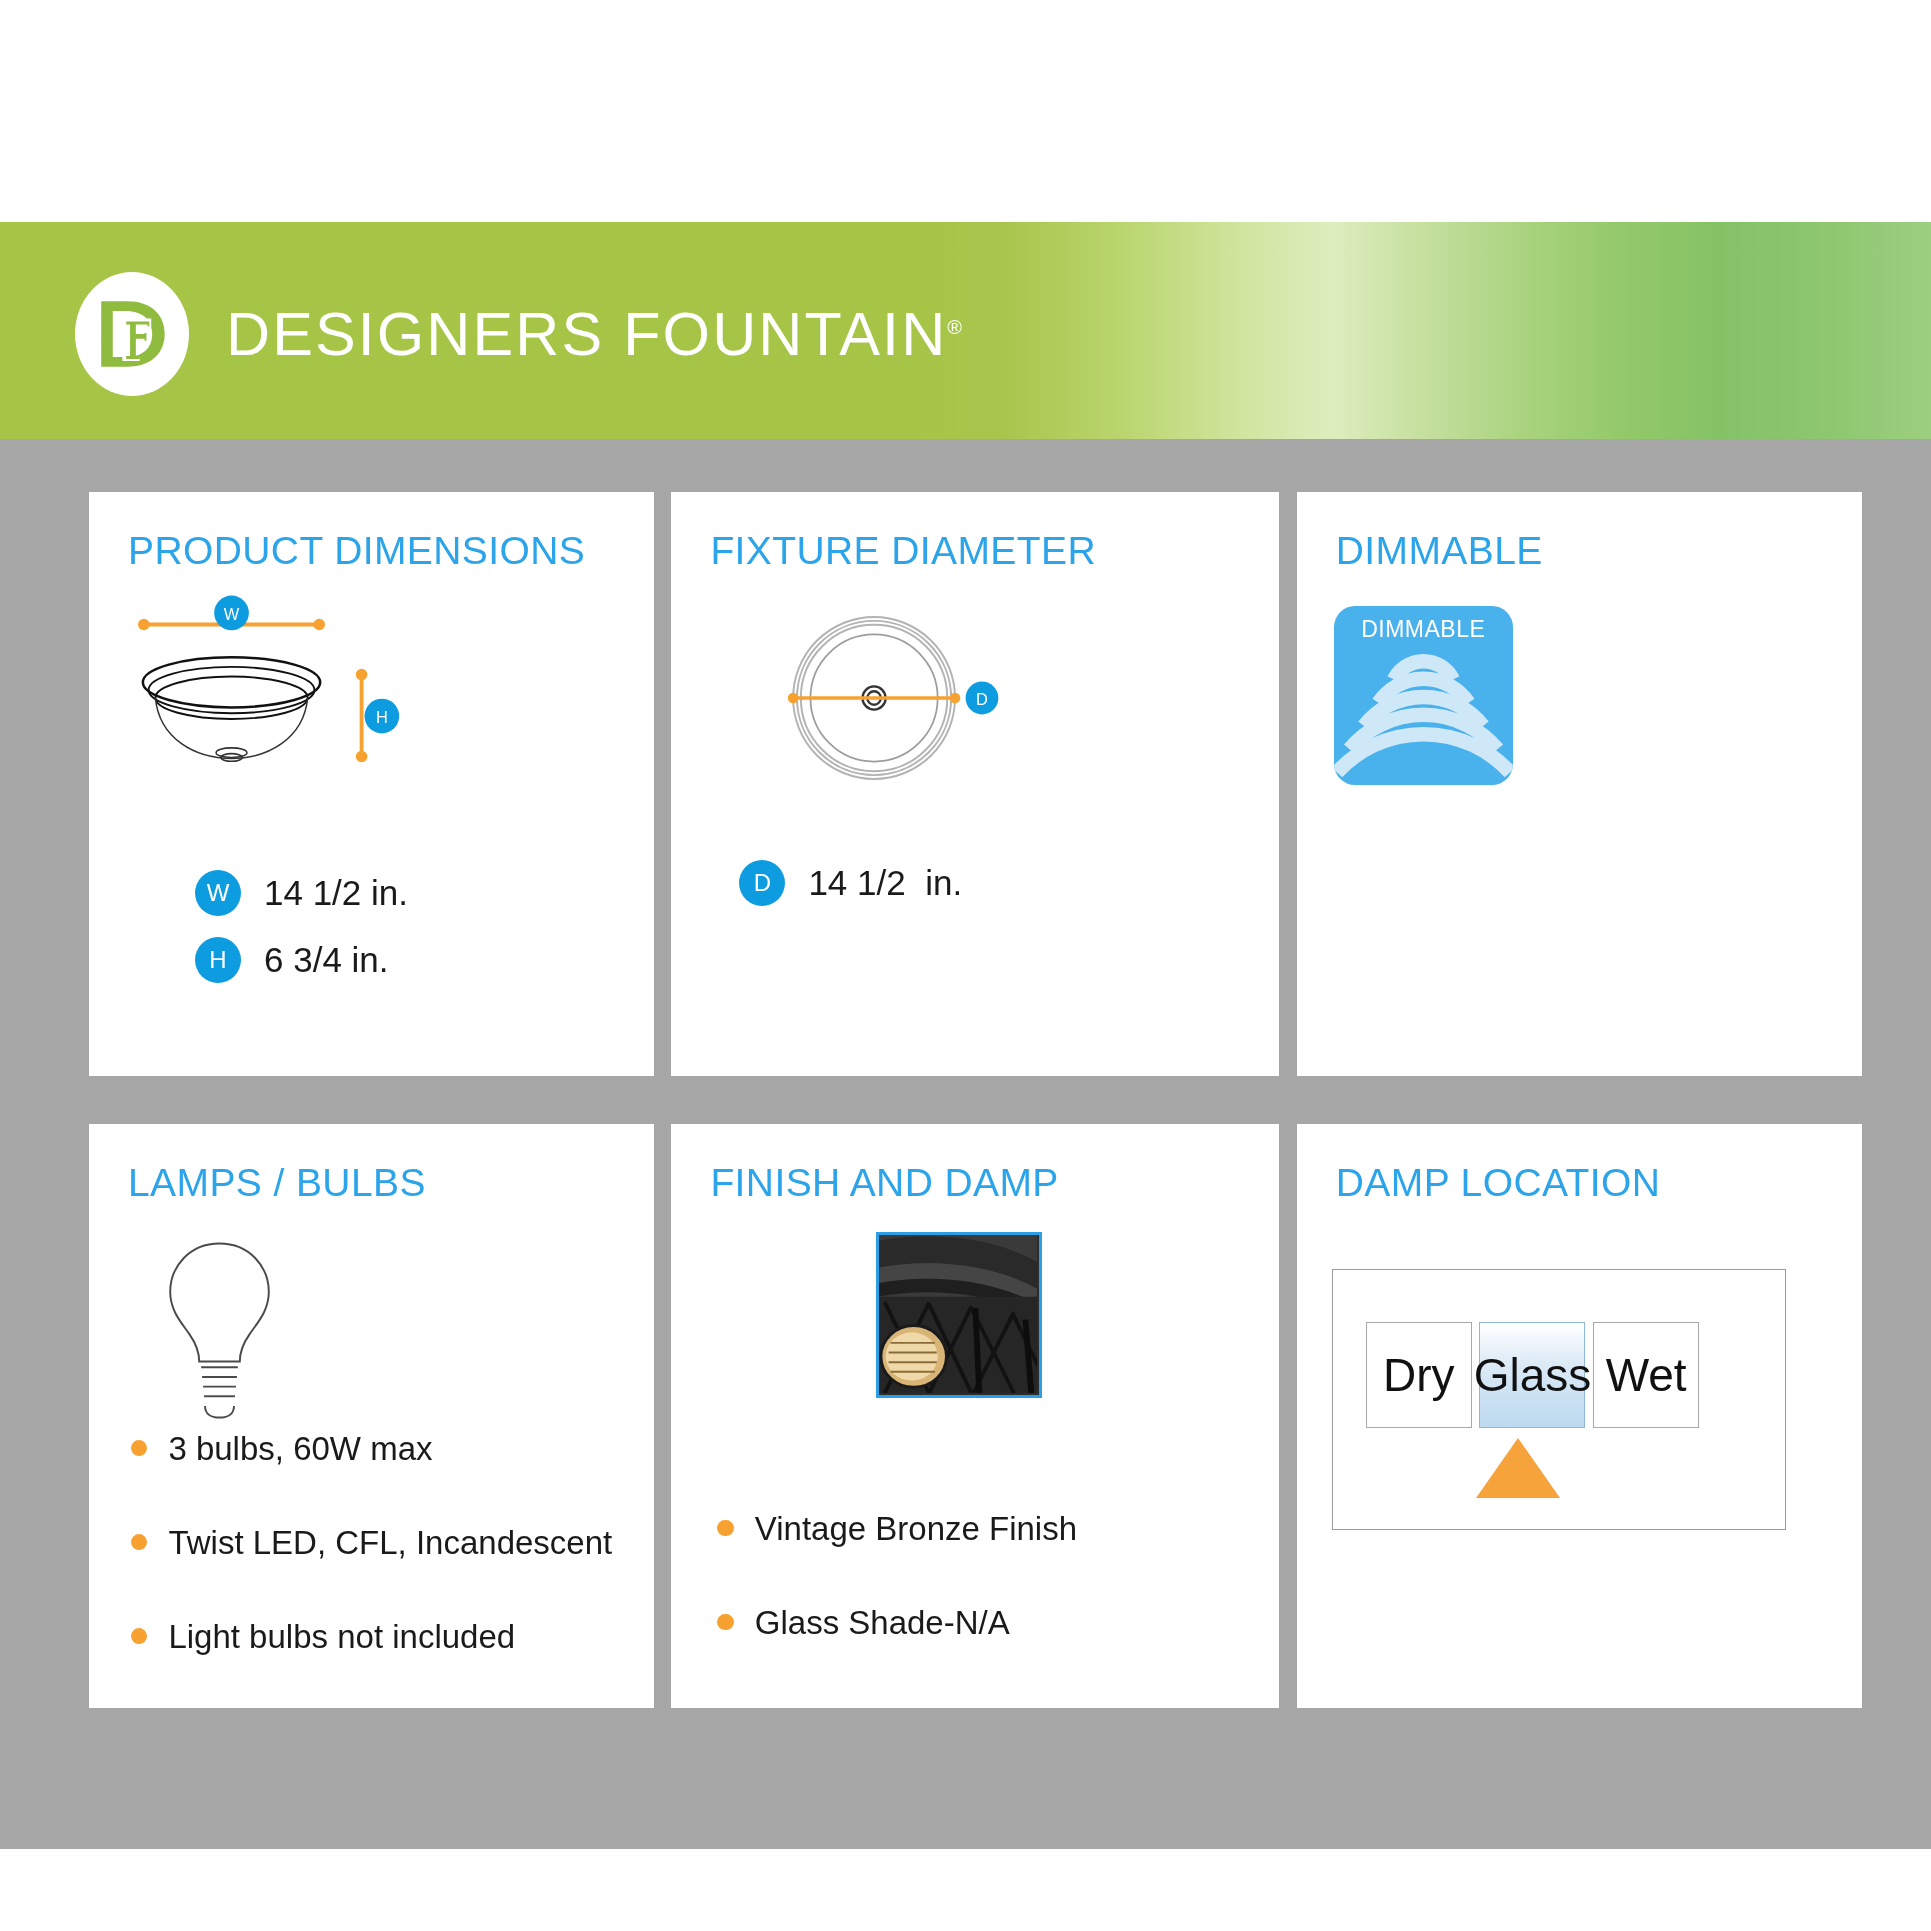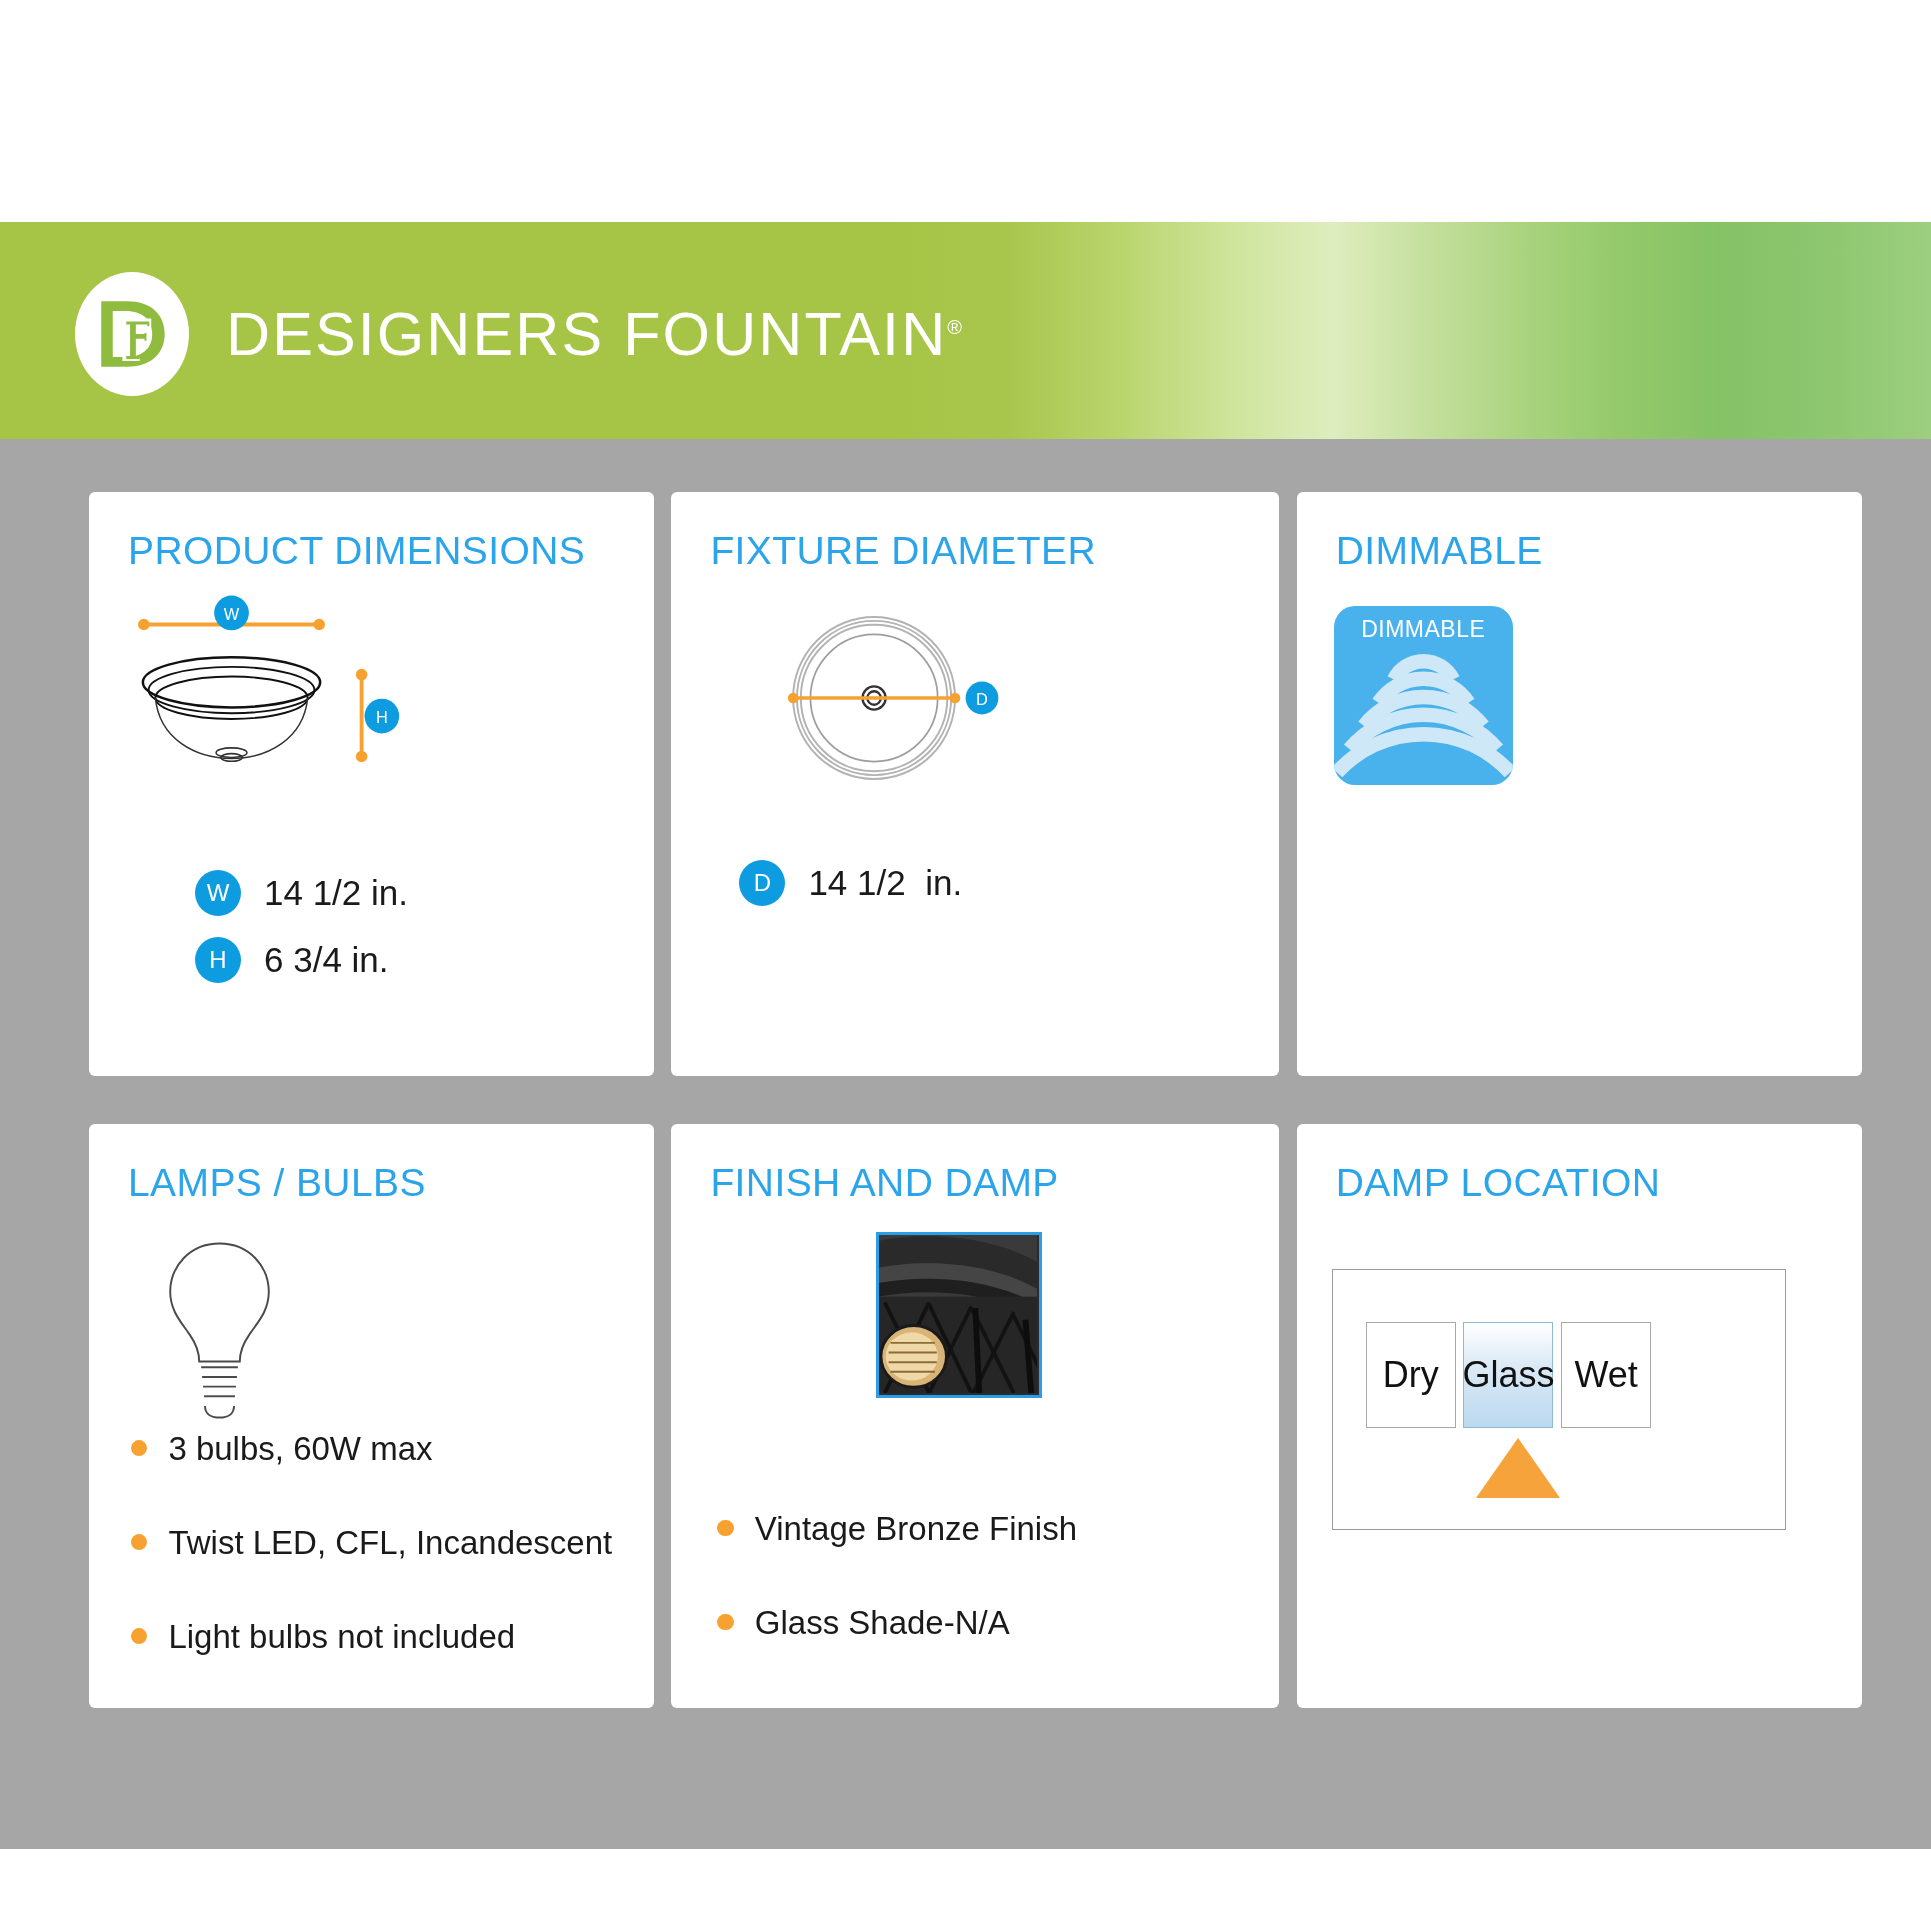--- a/index.html
+++ b/index.html
@@ -74,21 +74,20 @@
     display:grid;
     grid-template-columns:565px 608px 565px;
     grid-template-rows:584px 584px;
     column-gap:17.4px;
     row-gap:48px;
   }
   .card{
     background:#ffffff;
     position:relative;
     padding:37px 39px;
-    border-radius:6px;
   }
   .card-title{
     color:#2ca4ea;
     font-size:39px;
     font-weight:400;
     letter-spacing:0.4px;
     white-space:nowrap;
   }
 
   
@@ -170,24 +169,24 @@
     width:454px; height:261px;
     border:1px solid #9a9a9a;
     background:#ffffff;
   }
   .damp-boxes{
     position:absolute;
     left:33px; top:52px;
     display:flex; gap:7.7px;
   }
   .damp-box{
-    width:90px; height:106px;
+    width:106px; height:106px;
     border:1px solid #a8a8a8;
     display:flex; align-items:center; justify-content:center;
-    font-size:36px; color:#111111;
+    font-size:46px; color:#111111;
     background:#ffffff;
   }
   .damp-box.active{
     border-color:#8fb8d6;
     background:linear-gradient(to bottom,#ffffff 0%,#dceaf6 40%,#bcd9ef 100%);
   }
   .damp-arrow{
     position:absolute;
     left:143px; top:168px;
     width:0; height:0;

